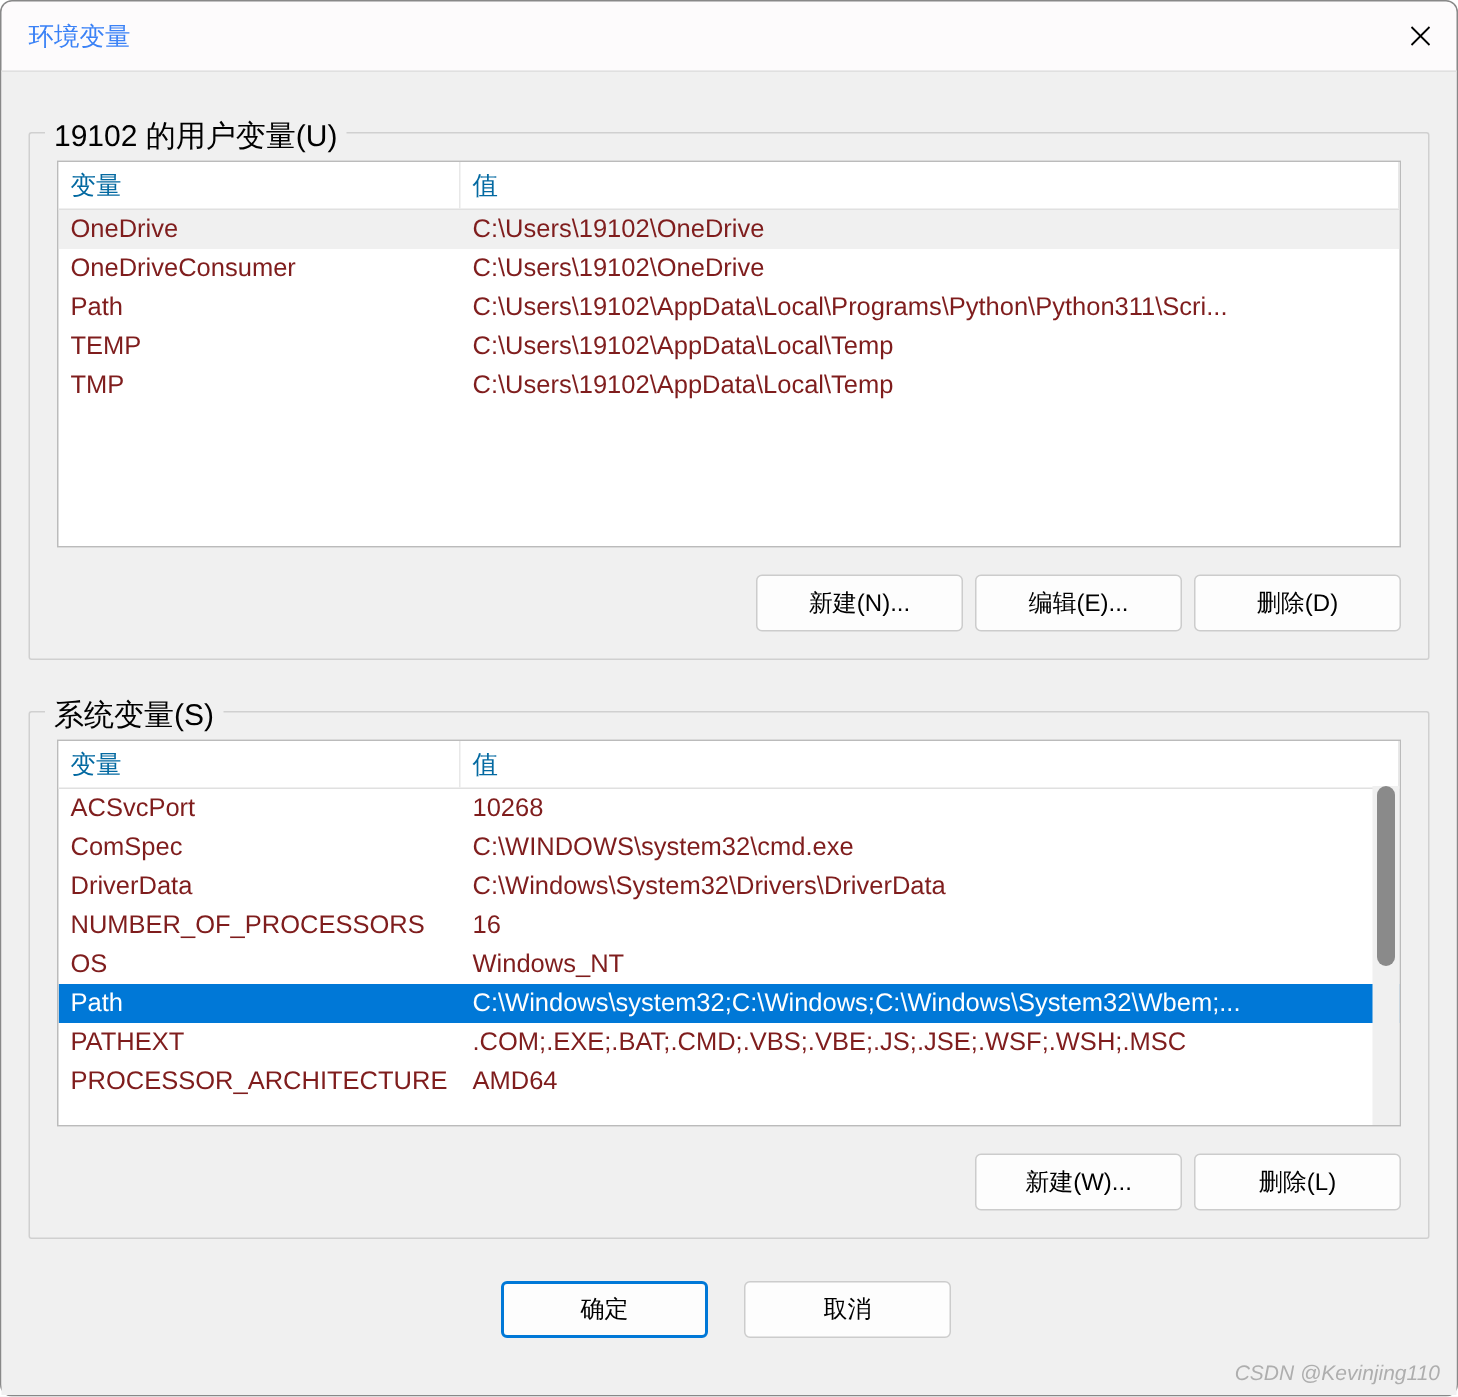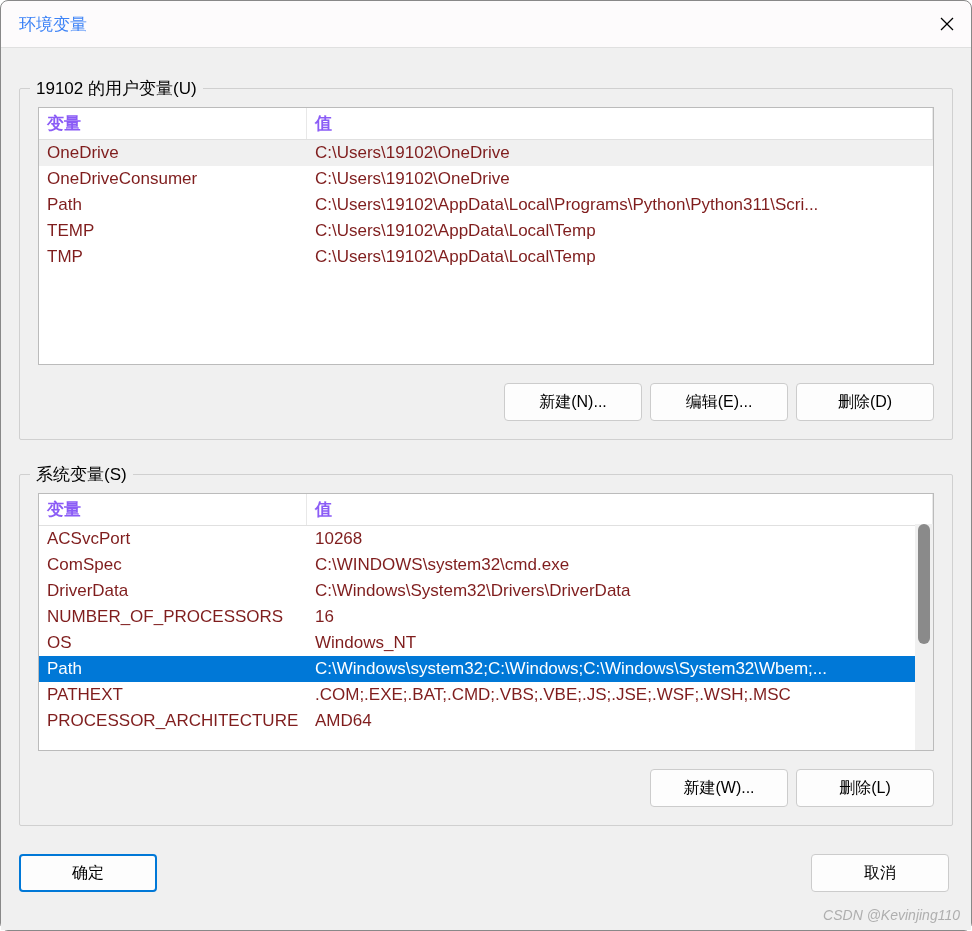--- a/index.html
+++ b/index.html
@@ -62,21 +62,21 @@
       padding: 18px 18px 18px 18px;
       position: relative;
       margin-top: 24px;
     }
     .groupbox-label {
       position: absolute;
       top: -12px;
       left: 10px;
       background: #f0f0f0;
       padding: 0 6px;
-      font-size: 17px;
+      font-size: 20px;
       color: #000;
     }
     .listview {
       background: #ffffff;
       border: 1px solid #bbb;
       height: 258px;
       overflow: hidden;
       position: relative;
     }
     .listview.system {
@@ -84,23 +84,22 @@
       overflow-y: hidden;
     }
     .listview-header {
       display: flex;
       border-bottom: 1px solid #e0e0e0;
       background: #ffffff;
     }
     .listview-header .col {
       padding: 4px 8px;
       font-size: 17px;
-      color: #8b5cf6;
+      color: #0369a1;
       border-right: 1px solid #e8e8e8;
-      font-weight: bold;
     }
     .col-name {
       width: 268px;
       flex-shrink: 0;
     }
     .col-value {
       flex: 1;
       white-space: nowrap;
       overflow: hidden;
       text-overflow: ellipsis;
@@ -160,21 +159,21 @@
       font-family: inherit;
       cursor: pointer;
       padding: 0 16px;
       color: #000;
     }
     .btn.primary {
       border: 2px solid #0078d7;
     }
     .bottom-buttons {
       display: flex;
-      justify-content: space-between;
+      justify-content: center;
       gap: 24px;
       margin-top: 28px;
       padding-right: 4px;
     }
     .watermark {
       position: absolute;
       bottom: 8px;
       right: 12px;
       font-size: 14px;
       color: rgba(120,120,120,0.55);

